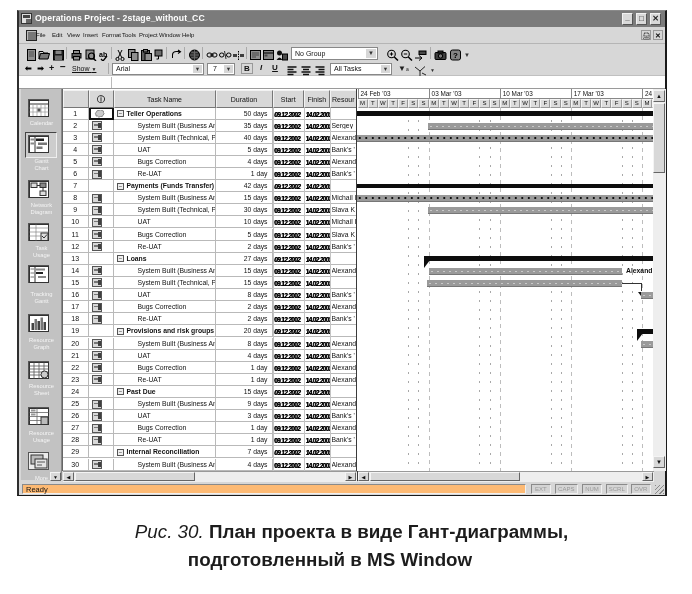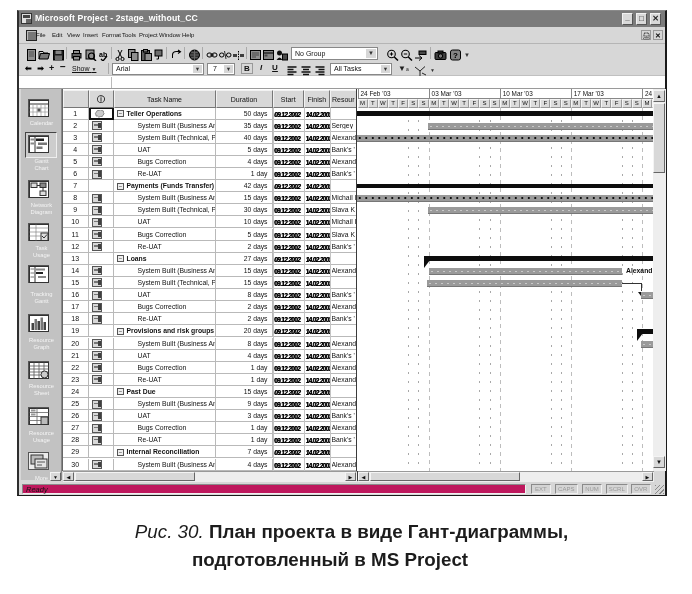--- a/index.html
+++ b/index.html
@@ -20,21 +20,21 @@
 
 <div class="a" style="left:17px;top:10px;width:650px;height:486px;background:#d7d7d7;border-left:2px solid #2e2e2e;border-right:2px solid #1a1a1a;border-bottom:2px solid #1a1a1a;border-top:1px solid #8a8a8a;"></div>
 
 <div class="a" style="left:19px;top:11px;width:646px;height:16px;background:#7b7b7b;"></div>
 
 <div class="a" style="left:21px;top:13px;width:11px;height:11px;background:#e0e0e0;border:1px solid #333;">
     <div class="a" style="left:1px;top:1px;width:7px;height:3px;background:#444;"></div>
     <div class="a" style="left:4px;top:5px;width:5px;height:4px;background:#666;"></div>
   </div>
 
-<div class="a" style="left:35px;top:13px;font-size:8.7px;font-weight:bold;color:#fff;letter-spacing:0.1px;">Microsoft Project - 2stage_without_CC</div>
+<div class="a" style="left:35px;top:13px;font-size:8.7px;font-weight:bold;color:#fff;letter-spacing:0.1px;">Operations Project - 2stage_without_CC</div>
 
 <div class="tbtn" style="left:622px;line-height:8px;">_</div>
 
 <div class="tbtn" style="left:636px;">□</div>
 
 <div class="tbtn" style="left:650px;">✕</div>
 
 <div class="a" style="left:19px;top:27px;width:646px;height:17px;background:#d7d7d7;border-bottom:1px solid #b5b5b5;"></div>
 
 <div class="a" style="left:26px;top:30px;width:11px;height:11px;background:#bbb;border:1px solid #222;">
@@ -842,29 +842,29 @@
 <div class="sbbtn" style="left:345px;top:471.5px;width:11px;height:9.5px;font-size:5px;line-height:9px;">▶</div>
 
 <div class="a" style="left:357.5px;top:471px;width:296px;height:10.5px;background:#eee;border-top:1px solid #999;"></div>
 <div class="sbbtn" style="left:358px;top:471.5px;width:11px;height:9.5px;font-size:5px;line-height:9px;">◀</div>
 
 <div class="sbbtn" style="left:370px;top:471.5px;width:150px;height:9.5px;"></div>
 <div class="sbbtn" style="left:642px;top:471.5px;width:11px;height:9.5px;font-size:5px;line-height:9px;">▶</div>
 
 <div class="a" style="left:19px;top:482px;width:646px;height:12.5px;background:#d7d7d7;"></div>
 
-<div class="a" style="left:22px;top:483.5px;width:504px;height:10px;background:#be185d;border:1px solid #8a8a8a;border-bottom-color:#f0f0f0;border-right-color:#f0f0f0;font-size:7.5px;line-height:9px;color:#111;padding-left:3px;font-style:italic;">Ready</div>
+<div class="a" style="left:22px;top:483.5px;width:504px;height:10px;background:#fdba74;border:1px solid #8a8a8a;border-bottom-color:#f0f0f0;border-right-color:#f0f0f0;font-size:7.5px;line-height:9px;color:#111;padding-left:3px;">Ready</div>
 
 <div class="a" style="left:531px;top:483.5px;width:19.5px;height:10px;background:#d4d4d4;border:1px solid #8a8a8a;border-bottom-color:#f0f0f0;border-right-color:#f0f0f0;font-size:6px;line-height:9px;color:#9a9a9a;text-align:center;">EXT</div>
 
 <div class="a" style="left:555px;top:483.5px;width:22.5px;height:10px;background:#d4d4d4;border:1px solid #8a8a8a;border-bottom-color:#f0f0f0;border-right-color:#f0f0f0;font-size:6px;line-height:9px;color:#9a9a9a;text-align:center;">CAPS</div>
 
 <div class="a" style="left:582px;top:483.5px;width:20px;height:10px;background:#d4d4d4;border:1px solid #8a8a8a;border-bottom-color:#f0f0f0;border-right-color:#f0f0f0;font-size:6px;line-height:9px;color:#9a9a9a;text-align:center;">NUM</div>
 
 <div class="a" style="left:606px;top:483.5px;width:21.5px;height:10px;background:#d4d4d4;border:1px solid #8a8a8a;border-bottom-color:#f0f0f0;border-right-color:#f0f0f0;font-size:6px;line-height:9px;color:#9a9a9a;text-align:center;">SCRL</div>
 
 <div class="a" style="left:631px;top:483.5px;width:19.5px;height:10px;background:#d4d4d4;border:1px solid #8a8a8a;border-bottom-color:#f0f0f0;border-right-color:#f0f0f0;font-size:6px;line-height:9px;color:#9a9a9a;text-align:center;">OVR</div>
 
 <div class="a" style="left:655px;top:485px;width:9px;height:9px;background:repeating-linear-gradient(135deg,#8a8a8a 0 1px,rgba(0,0,0,0) 1px 3px);"></div>
 
 <div class="a" style="left:0;top:521px;width:703px;text-align:center;font-size:18.8px;color:#1c1c1c;white-space:nowrap;"><span style="font-style:italic;">Рис. 30.</span> <span style="font-weight:bold;">План проекта в виде Гант-диаграммы,</span></div>
 
-<div class="a" style="left:0;top:549px;width:660px;text-align:center;font-size:18.8px;font-weight:bold;color:#1c1c1c;">подготовленный в MS Project</div>
+<div class="a" style="left:0;top:549px;width:660px;text-align:center;font-size:18.8px;font-weight:bold;color:#1c1c1c;">подготовленный в MS Window</div>
 
 </body></html>

